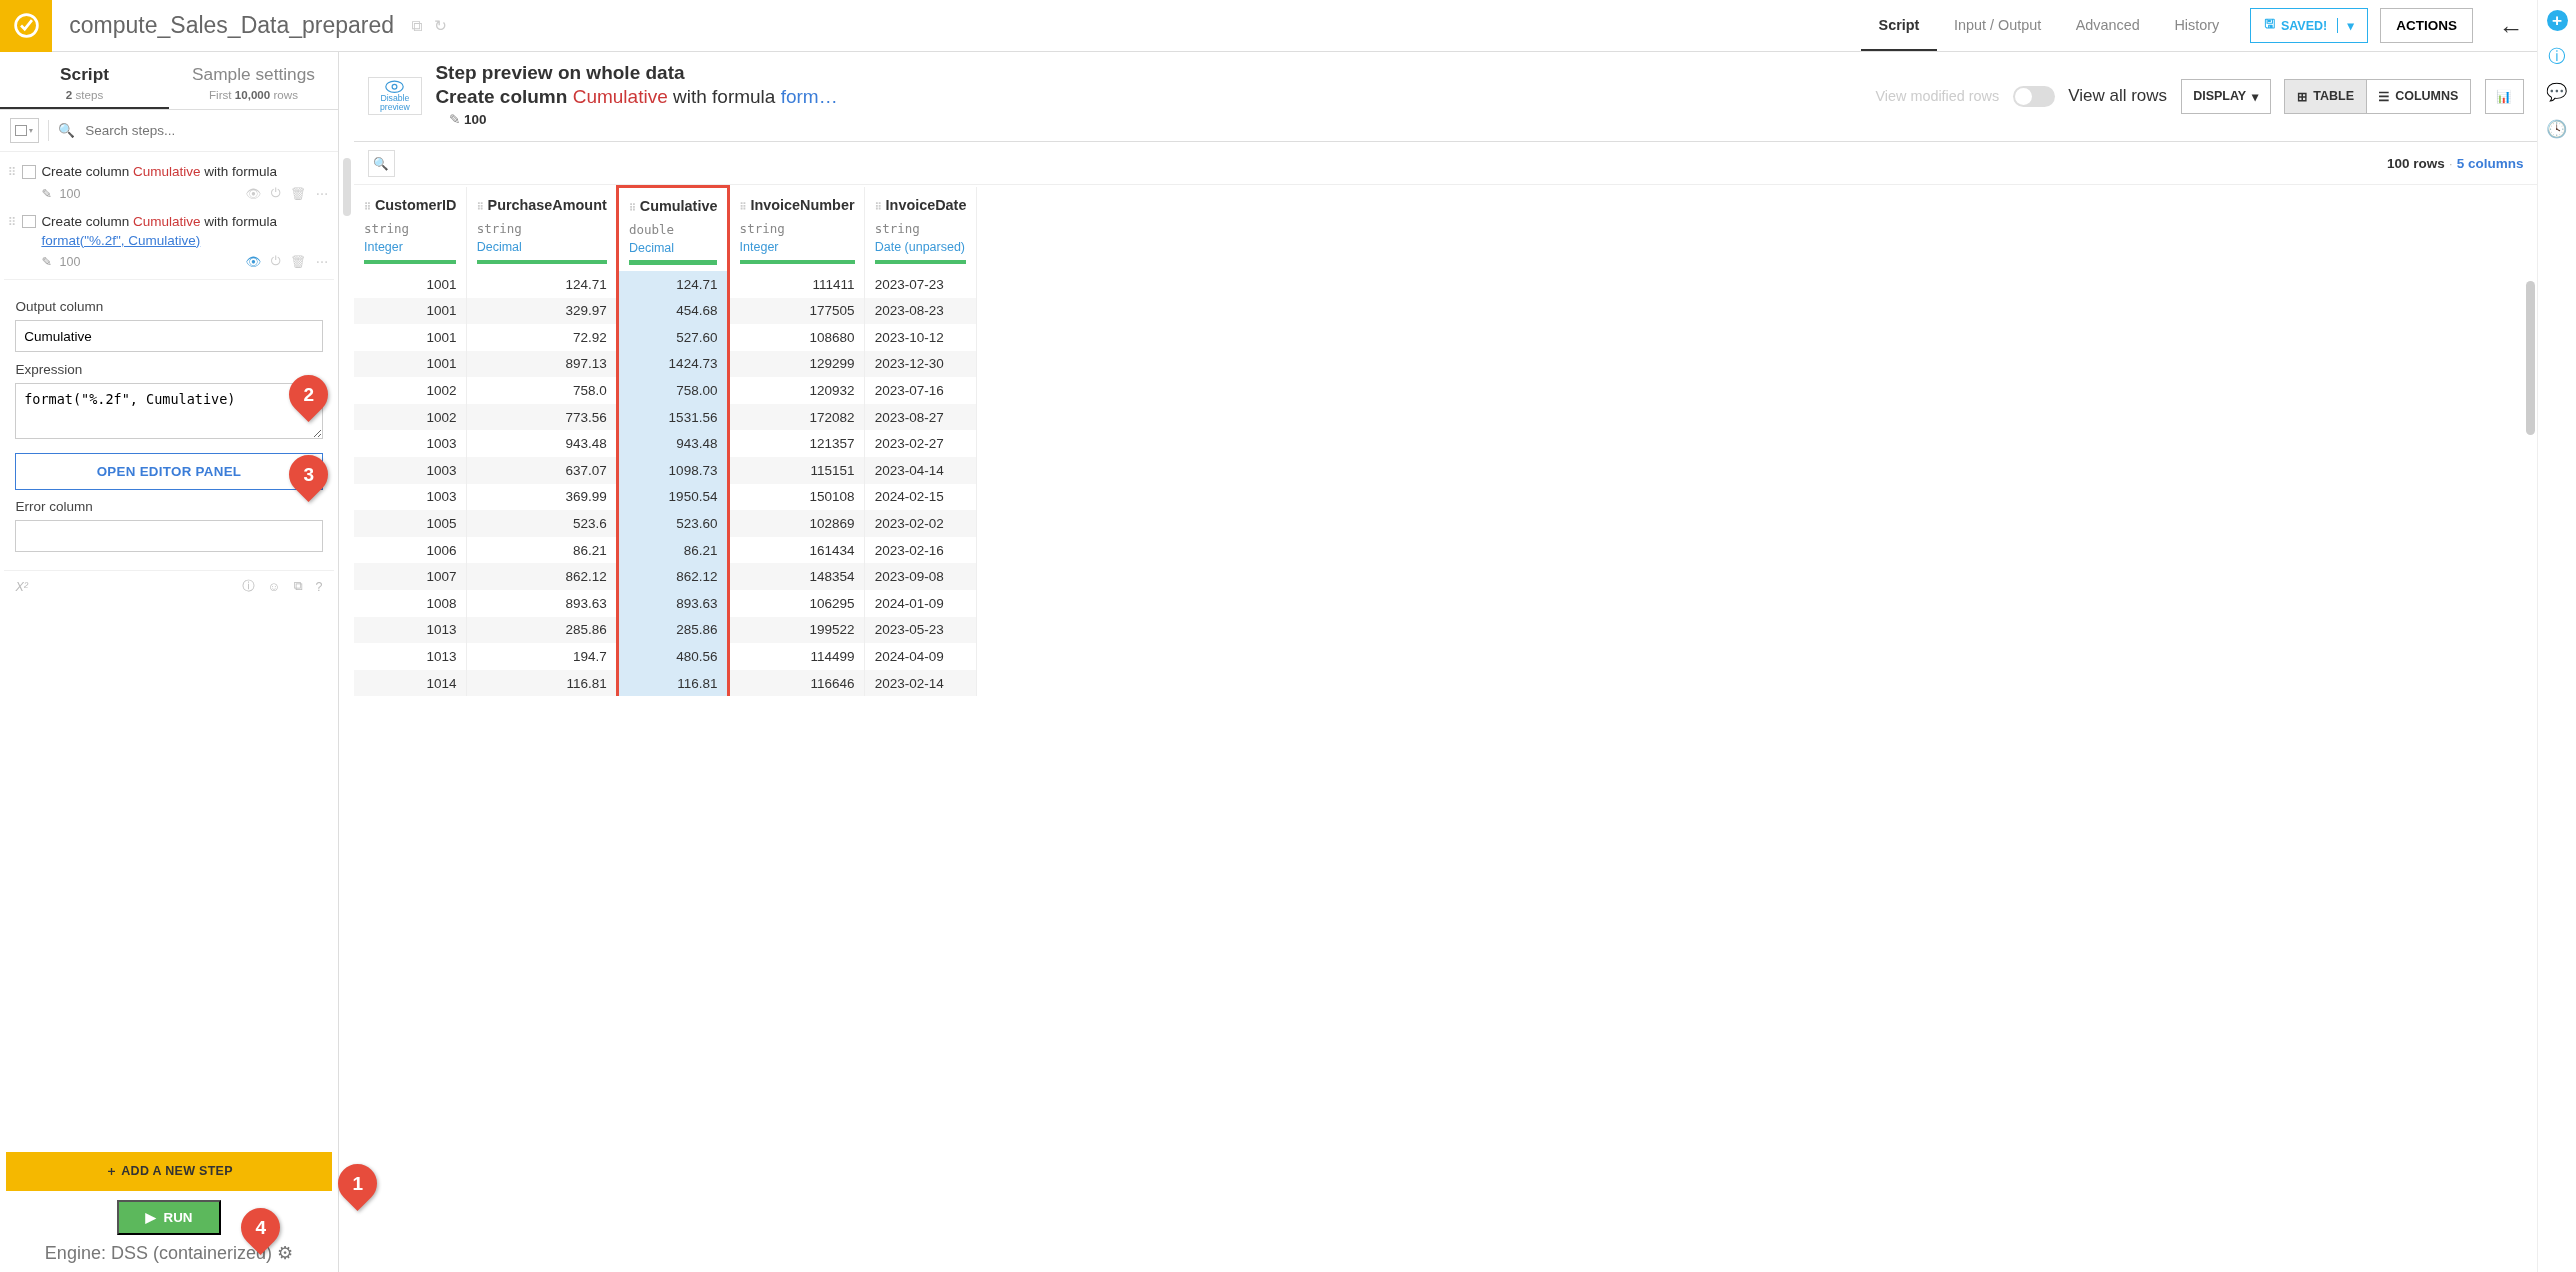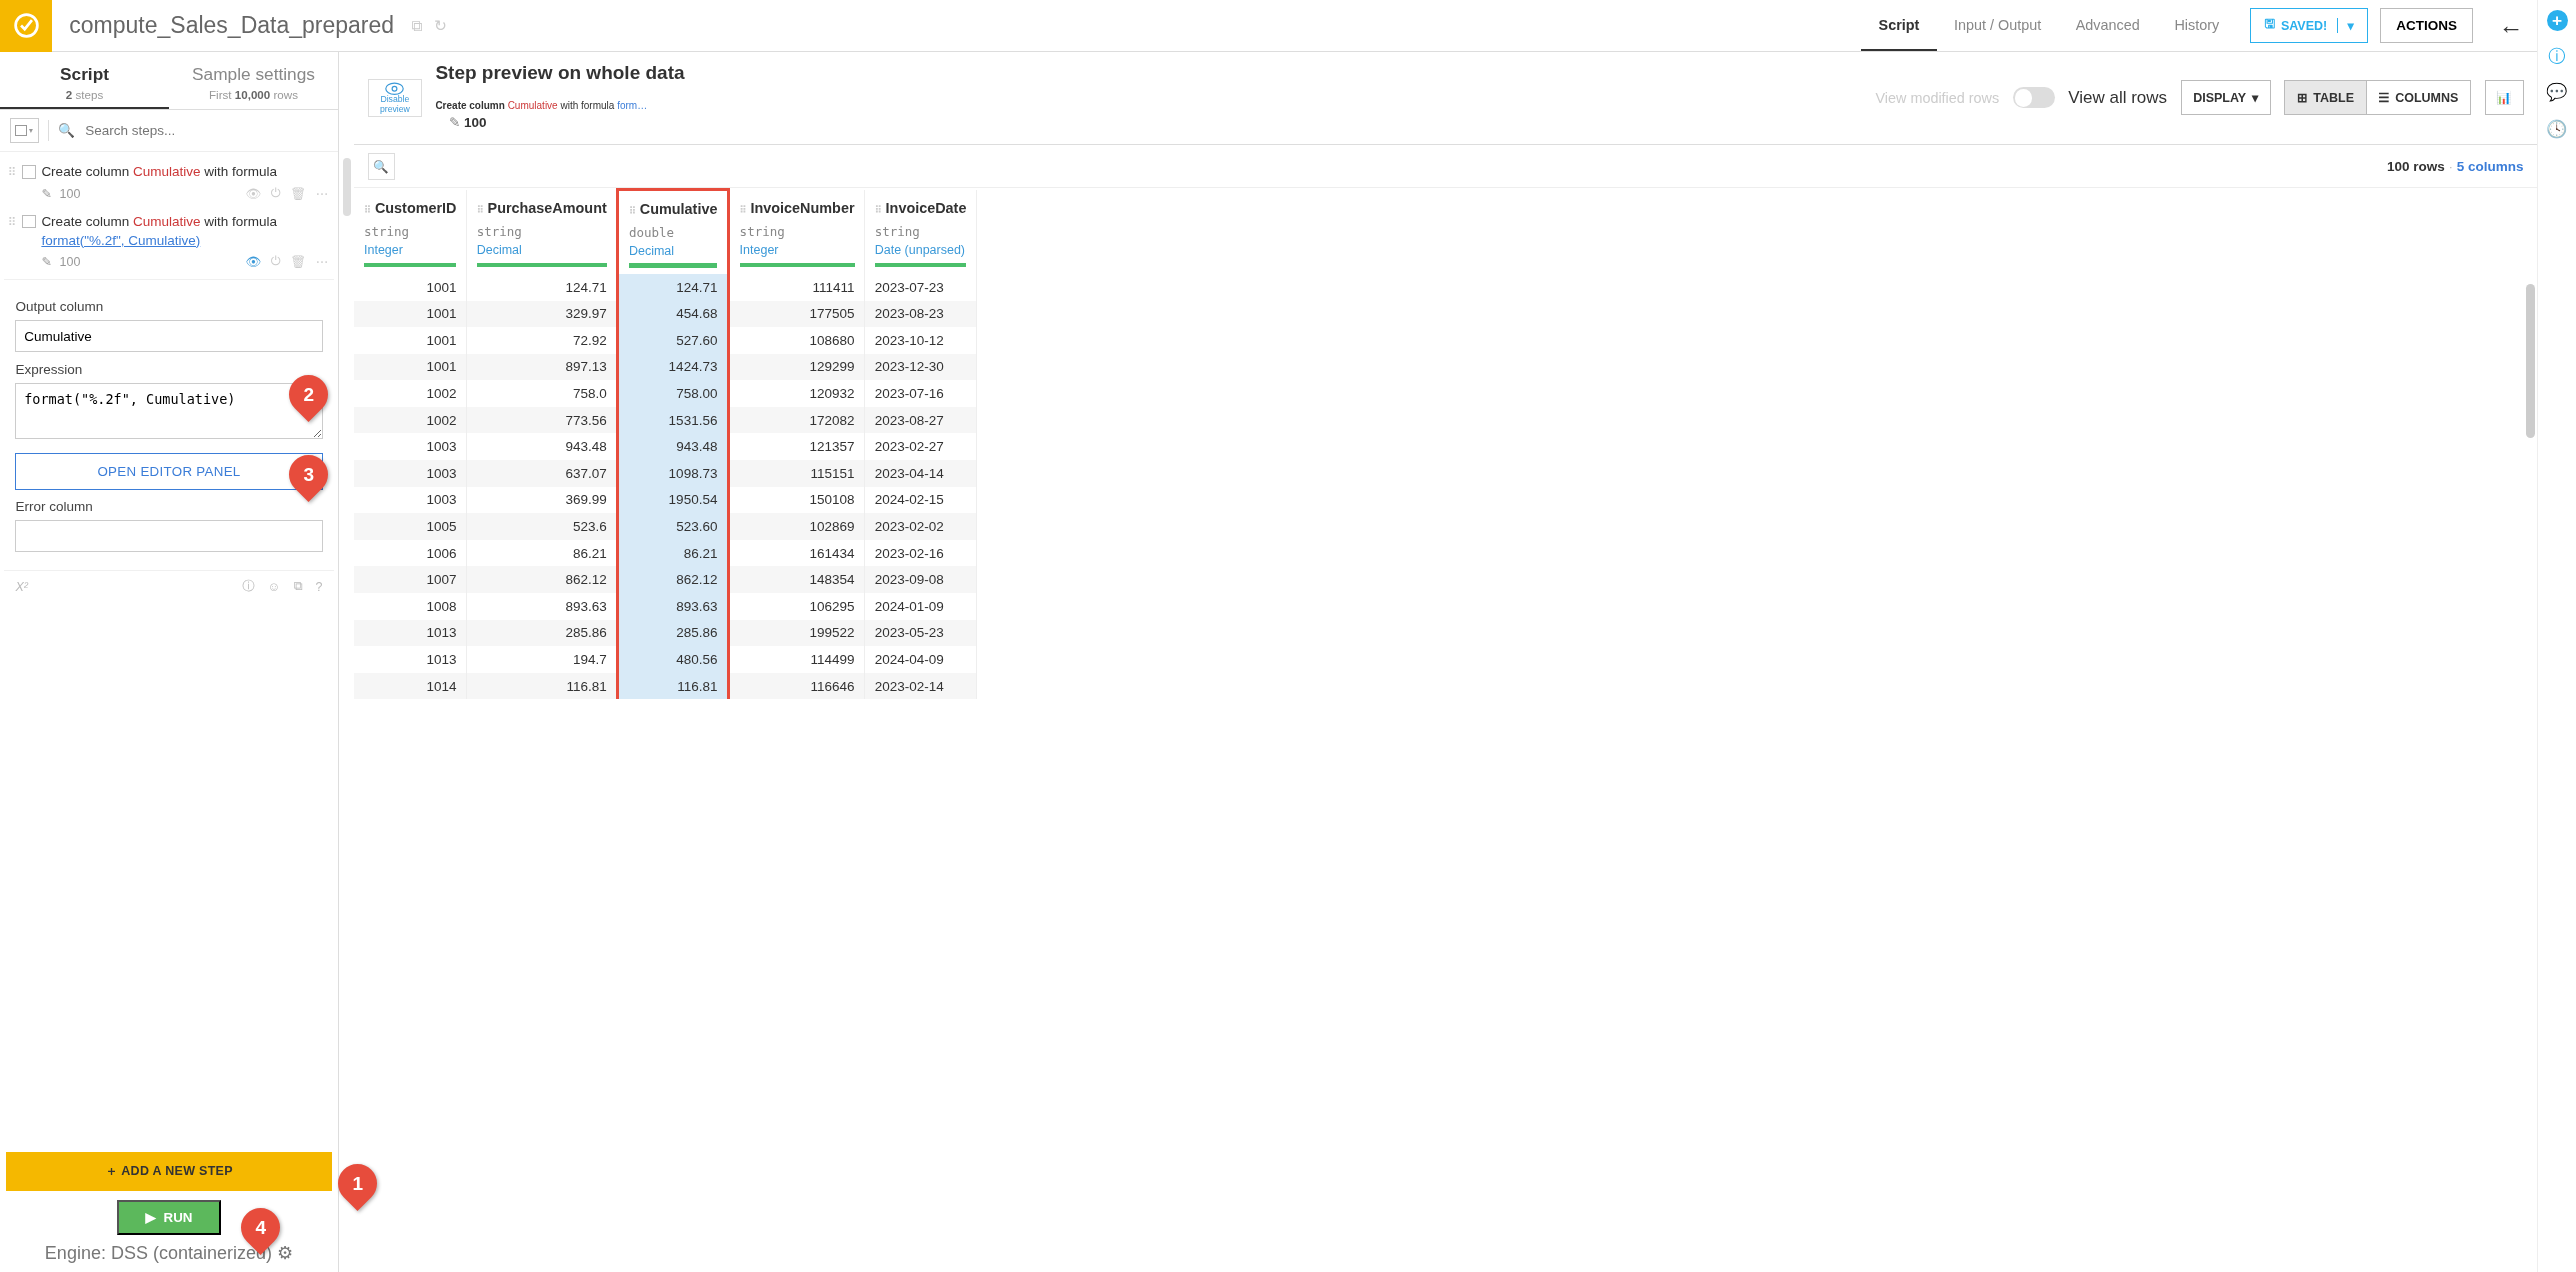--- a/index.html
+++ b/index.html
@@ -55,21 +55,21 @@
 .step-line .red { color: #cc3838; }
 .step-line .blue { color: #3b7dd8; }
 .step-meta { display: flex; align-items: center; gap: 7.7px; margin-top: 3.9px; color: #999; font-size: 12.5px; }
 .step-meta .spacer { flex: 1; }
 .step-meta .miconstrip { display: flex; gap: 9.6px; color: #ccc; }
 
 .editor-form { padding: 9.6px 11.6px; border-top: 1px solid #f0f0f0; margin-top: 3.9px; }
 .editor-form label { display: block; font-size: 13.5px; color: #444; margin: 9.6px 0 5.8px; }
 .editor-form input[type=text], .editor-form textarea { width: 100%; border: 1px solid #ccc; padding: 7.7px; font-size: 13.5px; }
 .editor-form textarea { font-family: Menlo, Consolas, monospace; height: 56px; resize: both; }
-.open-editor { width: 100%; border: 1px solid #3b7dd8; color: #3b7dd8; background: #fff; font-weight: 400; padding: 9.6px; margin-top: 11.6px; letter-spacing: 0.3px; }
+.open-editor { width: 100%; border: 1px solid #3b7dd8; color: #3b7dd8; background: #fff; font-weight: 700; padding: 9.6px; margin-top: 11.6px; letter-spacing: 0.3px; }
 
 .form-foot { display: flex; align-items: center; padding: 7.7px 11.6px; gap: 13px; color: #bbb; border-top: 1px solid #f0f0f0; margin-top: 7.7px;}
 .form-foot .x2 { font-style: italic; }
 .form-foot .sp { flex: 1; }
 
 .add-step-btn { background: #f5b800; color: #333; font-weight: 600; padding: 10.6px; text-align: center; margin: 7.7px 5.8px 0 5.8px; letter-spacing: 0.3px; }
 .run-btn { background: #5cb85c; color: #fff; font-weight: 700; padding: 7.7px 27px; display: inline-flex; align-items: center; gap: 7.7px; margin: 9.6px auto 3.9px; }
 .run-row { text-align: center; }
 .engine-row { text-align: center; font-size: 18px; color: #777; padding: 3.9px 0 7.7px; }
 
@@ -77,21 +77,21 @@
 .splitter { width: 15.4px; background: #fff; display: flex; align-items: flex-start; justify-content: center; padding-top: 106px;}
 .splitter .grip { width: 7.7px; height: 58px; background: #ddd; border-radius: 3.9px; }
 
 
 .preview { flex: 1; display: flex; flex-direction: column; min-width: 0; }
 .preview-head { display: flex; align-items: center; padding: 9.6px 13.5px; border-bottom: 1px solid #ddd; gap: 13.5px; }
 .disable-btn { width: 54px; height: 38px; border: 1px solid #ddd; display: flex; flex-direction: column; align-items: center; justify-content: center; font-size: 8.7px; color: #3b99d8; }
 .disable-btn svg { width: 19px; height: 13.5px; }
 .prev-title { flex: 1; }
 .prev-title h2 { font-size: 19px; color: #333; font-weight: 600; }
-.prev-title .sub { font-size: 10px; color: #333; margin-top: 16px; }
+.prev-title .sub { font-size: 19px; color: #333; margin-top: 2px; }
 .prev-title .sub .red { color: #cc3838; }
 .prev-title .sub .blue { color: #3b7dd8; }
 .view-mod { color: #ccc; font-size: 14.4px; }
 .toggle { width: 42px; height: 21px; background: #ddd; border-radius: 10.6px; position: relative; }
 .toggle::after { content: ''; position: absolute; left: 1.9px; top: 1.9px; width: 17.3px; height: 17.3px; background: #fff; border-radius: 50%; }
 .view-all { font-size: 17px; color: #333; }
 .displ-btn, .seg-btn, .chart-ic { height: 35px; border: 1px solid #bbb; padding: 0 11.6px; display: flex; align-items: center; font-weight: 600; font-size: 12.5px; gap: 5.8px; }
 .seg { display: flex; border: 1px solid #bbb; height: 35px; }
 .seg .seg-part { padding: 0 11.6px; display: flex; align-items: center; gap: 5.8px; font-weight: 600; font-size: 12.5px; }
 .seg .seg-part.active { background: #e8e8e8; }

